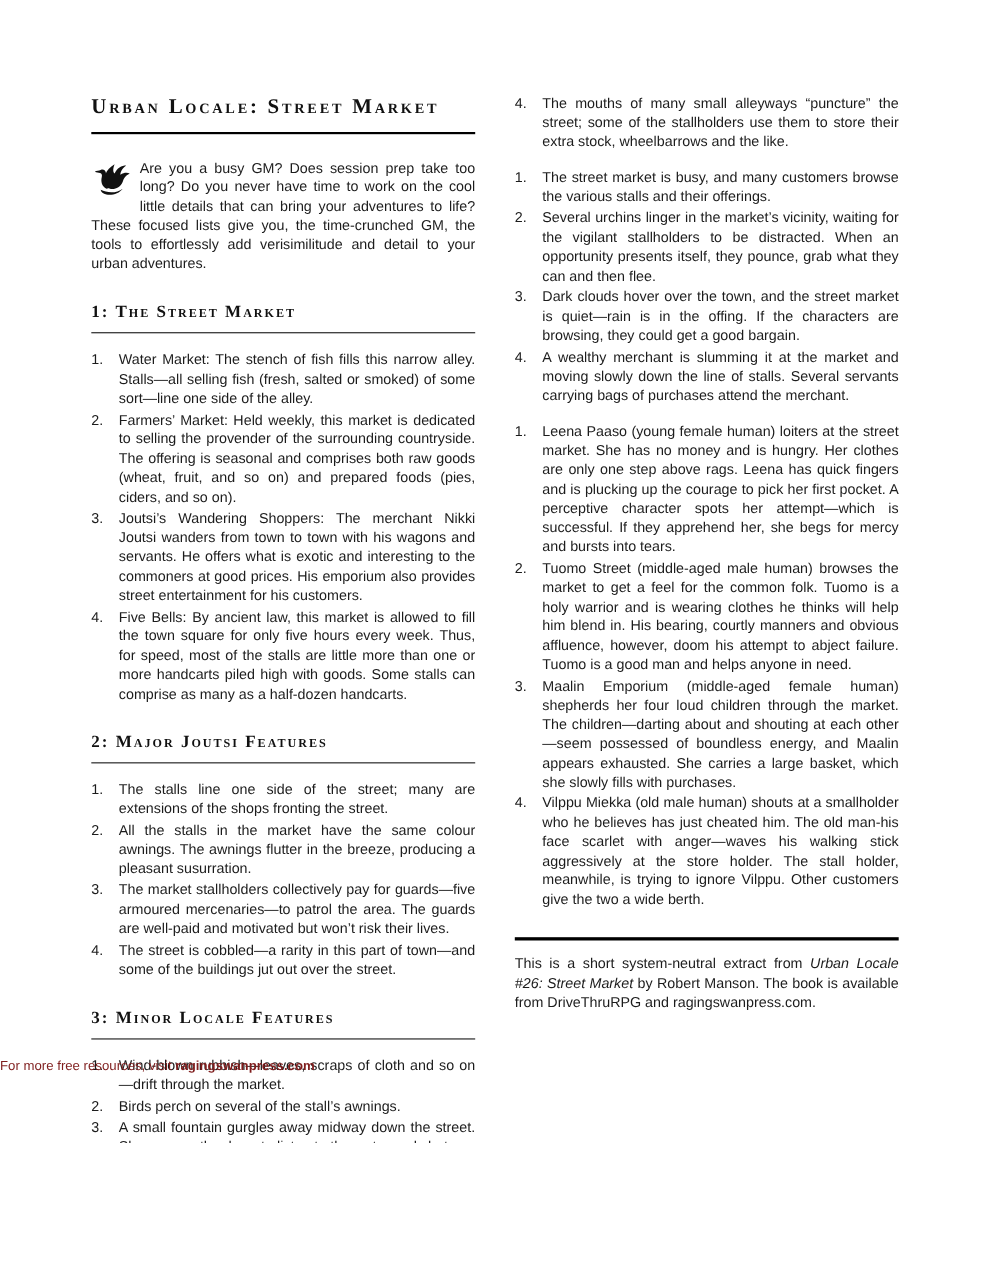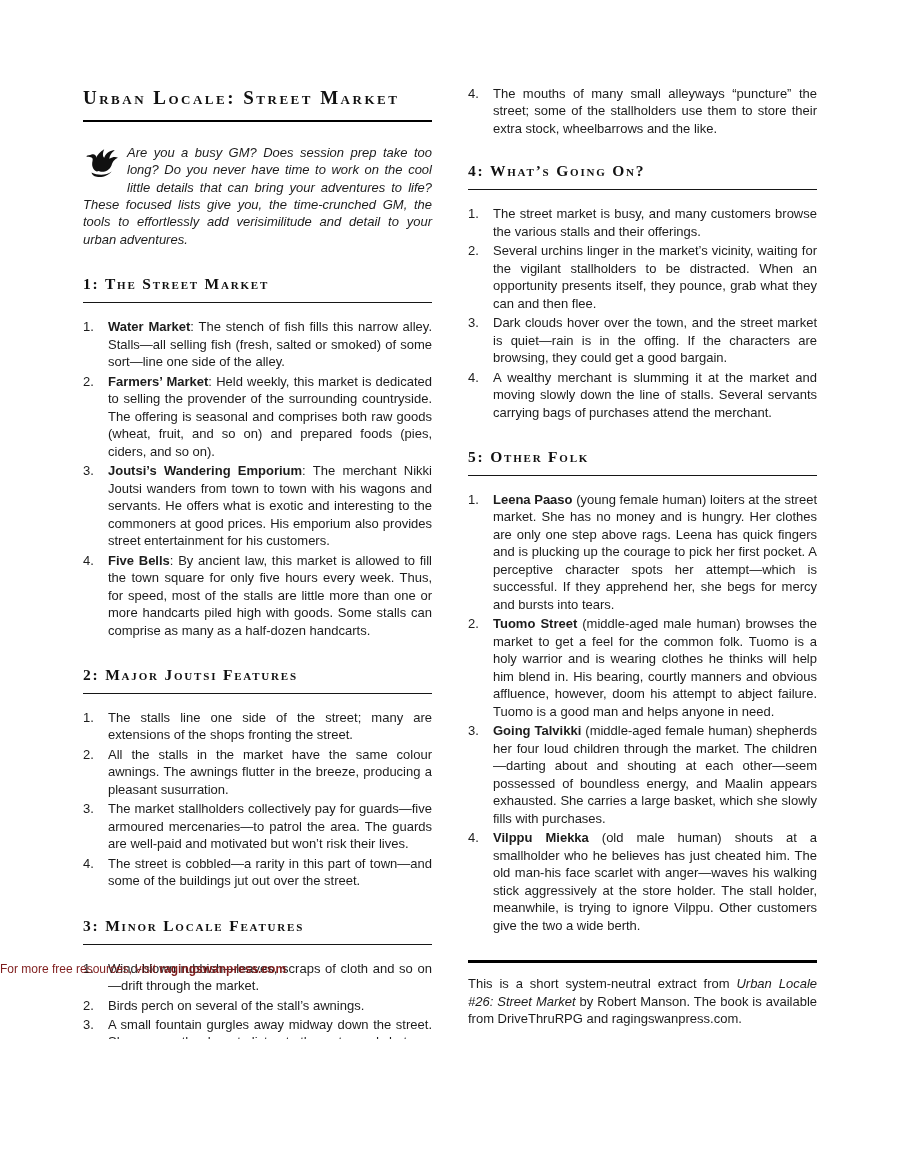--- a/index.html
+++ b/index.html
@@ -36,21 +36,20 @@
     font-family: "Liberation Serif", serif;
     font-variant: small-caps;
     font-weight: 600;
     font-size: 15.5px;
     letter-spacing: 1.8px;
     color: #111;
   }
   .intro {
     margin: 22px 0 0 0;
     text-align: justify;
-    font-style: italic;
   }
   .logo-wrap {
     float: left;
     width: 36px;
     height: 32px;
     margin: 2px 8px 2px 0;
   }
   ol.num-list {
     list-style: none;
     counter-reset: item;
@@ -68,21 +67,21 @@
   ol.num-list li::before {
     content: counter(item) ".";
     position: absolute;
     left: 0;
     top: 0;
   }
   .credit-block { margin-top: 26px; }
   .rule-heavy { border-top: 3px solid #000; height: 0; }
   h2.credit-heading { margin-top: 10px; }
   .credit-text { margin: 12px 0 0 0; text-align: justify; }
-  b.lead { font-weight: 700; }
+  b.lead { font-weight: 400; }
   .footer {
     position: absolute;
     left: 0; right: 0;
     bottom: 62px;
     text-align: left;
     font-size: 12px;
     color: #7f1d1d;
   }
   .footer b { font-weight: 700; }
 </style>
@@ -105,21 +104,21 @@
             </g>
           </svg>
         </span>
         <span>Are you a busy GM? Does session prep take too long? Do you never have time to work on the cool little details that can bring your adventures to life? These focused lists give you, the time-crunched GM, the tools to effortlessly add verisimilitude and detail to your urban adventures.</span>
       </p>
 
       <h2 class="section-heading">1: The Street Market</h2>
       <ol class="num-list">
         <li><b class="lead">Water Market</b><span>: The stench of fish fills this narrow alley. Stalls—all selling fish (fresh, salted or smoked) of some sort—line one side of the alley.</span></li>
         <li><b class="lead">Farmers’ Market</b><span>: Held weekly, this market is dedicated to selling the provender of the surrounding countryside. The offering is seasonal and comprises both raw goods (wheat, fruit, and so on) and prepared foods (pies, ciders, and so on).</span></li>
-        <li><b class="lead">Joutsi’s Wandering Emporium</b><span>: The merchant Nikki Joutsi wanders from town to town with his wagons and servants. He offers what is exotic and interesting to the commoners at good prices. His emporium also provides street entertainment for his customers.</span></li>
+        <li><b class="lead">Joutsi’s Wandering Shoppers</b><span>: The merchant Nikki Joutsi wanders from town to town with his wagons and servants. He offers what is exotic and interesting to the commoners at good prices. His emporium also provides street entertainment for his customers.</span></li>
         <li><b class="lead">Five Bells</b><span>: By ancient law, this market is allowed to fill the town square for only five hours every week. Thus, for speed, most of the stalls are little more than one or more handcarts piled high with goods. Some stalls can comprise as many as a half-dozen handcarts.</span></li>
       </ol>
 
       <h2 class="section-heading">2: Major Joutsi Features</h2>
       <ol class="num-list">
         <li><span>The stalls line one side of the street; many are extensions of the shops fronting the street.</span></li>
         <li><span>All the stalls in the market have the same colour awnings. The awnings flutter in the breeze, producing a pleasant susurration.</span></li>
         <li><span>The market stallholders collectively pay for guards—five armoured mercenaries—to patrol the area. The guards are well-paid and motivated but won’t risk their lives.</span></li>
         <li><span>The street is cobbled—a rarity in this part of town—and some of the buildings jut out over the street.</span></li>
       </ol>
@@ -130,33 +129,31 @@
         <li><span>Birds perch on several of the stall’s awnings.</span></li>
         <li><span>A small fountain gurgles away midway down the street. Shoppers gather here to listen to the water and chat.</span></li>
       </ol>
     </div>
 
     <div class="col">
       <ol class="num-list start-4">
         <li><span>The mouths of many small alleyways “puncture” the street; some of the stallholders use them to store their extra stock, wheelbarrows and the like.</span></li>
       </ol>
 
-      <h2 class="section-heading" style="margin-top:24px;">4: What’s Going On?</h2>
       <ol class="num-list">
         <li><span>The street market is busy, and many customers browse the various stalls and their offerings.</span></li>
         <li><span>Several urchins linger in the market’s vicinity, waiting for the vigilant stallholders to be distracted. When an opportunity presents itself, they pounce, grab what they can and then flee.</span></li>
         <li><span>Dark clouds hover over the town, and the street market is quiet—rain is in the offing. If the characters are browsing, they could get a good bargain.</span></li>
         <li><span>A wealthy merchant is slumming it at the market and moving slowly down the line of stalls. Several servants carrying bags of purchases attend the merchant.</span></li>
       </ol>
 
-      <h2 class="section-heading">5: Other Folk</h2>
       <ol class="num-list">
         <li><b class="lead">Leena Paaso</b><span> (young female human) loiters at the street market. She has no money and is hungry. Her clothes are only one step above rags. Leena has quick fingers and is plucking up the courage to pick her first pocket. A perceptive character spots her attempt—which is successful. If they apprehend her, she begs for mercy and bursts into tears.</span></li>
         <li><b class="lead">Tuomo Street</b><span> (middle-aged male human) browses the market to get a feel for the common folk. Tuomo is a holy warrior and is wearing clothes he thinks will help him blend in. His bearing, courtly manners and obvious affluence, however, doom his attempt to abject failure. Tuomo is a good man and helps anyone in need.</span></li>
-        <li><b class="lead">Going Talvikki</b><span> (middle-aged female human) shepherds her four loud children through the market. The children—darting about and shouting at each other—seem possessed of boundless energy, and Maalin appears exhausted. She carries a large basket, which she slowly fills with purchases.</span></li>
+        <li><b class="lead">Maalin Emporium</b><span> (middle-aged female human) shepherds her four loud children through the market. The children—darting about and shouting at each other—seem possessed of boundless energy, and Maalin appears exhausted. She carries a large basket, which she slowly fills with purchases.</span></li>
         <li><b class="lead">Vilppu Miekka</b><span> (old male human) shouts at a smallholder who he believes has just cheated him. The old man-his face scarlet with anger—waves his walking stick aggressively at the store holder. The stall holder, meanwhile, is trying to ignore Vilppu. Other customers give the two a wide berth.</span></li>
       </ol>
 
       <div class="credit-block">
         <div class="rule-heavy"></div>
         <p class="credit-text">
           <span>This is a short system-neutral extract from </span><i>Urban Locale #26: Street Market</i><span> by Robert Manson. The book is available from DriveThruRPG and ragingswanpress.com.</span>
         </p>
       </div>
     </div>

